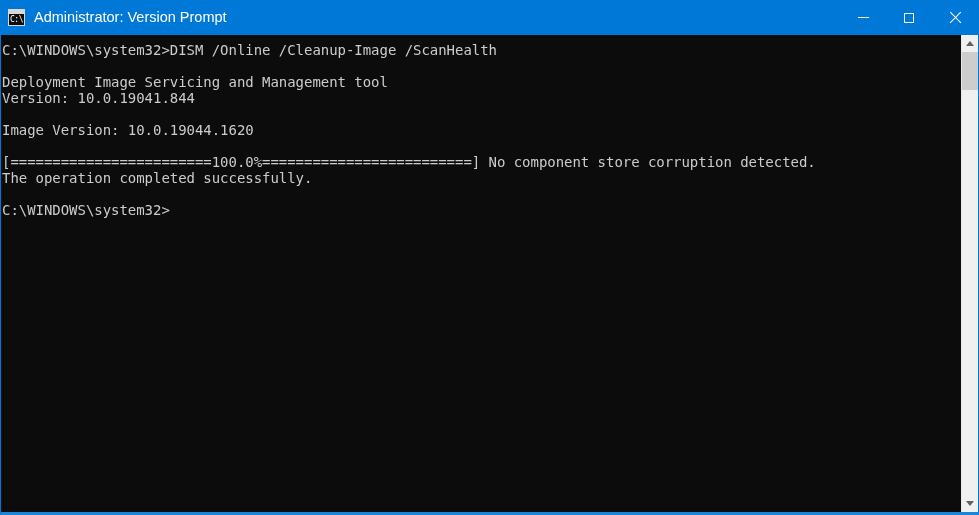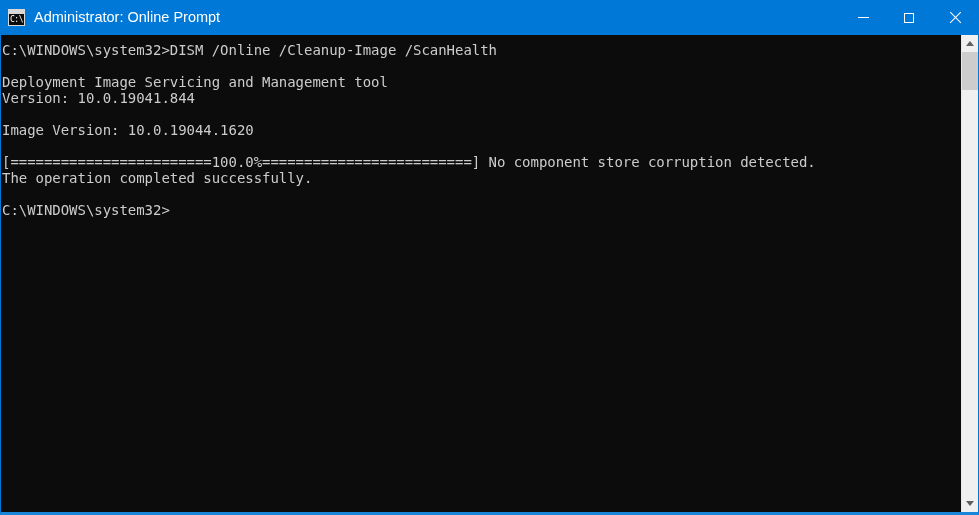--- a/index.html
+++ b/index.html
@@ -199,21 +199,21 @@
 </head>
 <body>
 
 <div class="window">
 
   <div class="titlebar">
     <div class="title-icon">
       <div class="icon-cap"></div>
       <div class="icon-text">C:\</div>
     </div>
-    <div class="title-text">Administrator: Online Prompt</div>
+    <div class="title-text">Administrator: Version Prompt</div>
 
     <div class="window-controls">
       <div class="win-btn minimize">
         <span class="glyph-min"></span>
       </div>
       <div class="win-btn maximize">
         <span class="glyph-max"></span>
       </div>
       <div class="win-btn close">
         <span class="glyph-close"></span>

